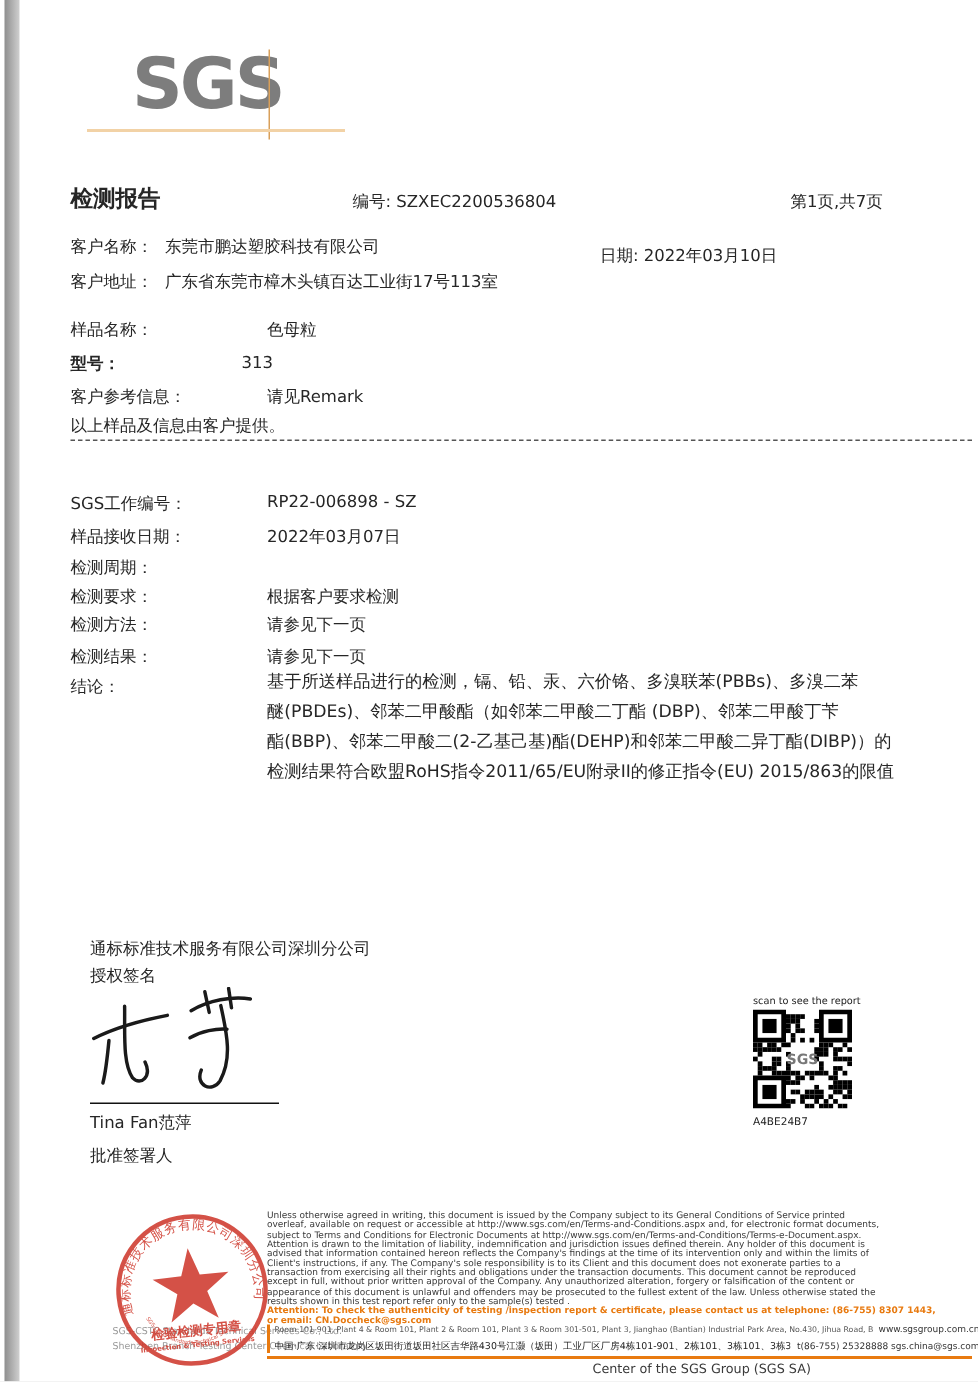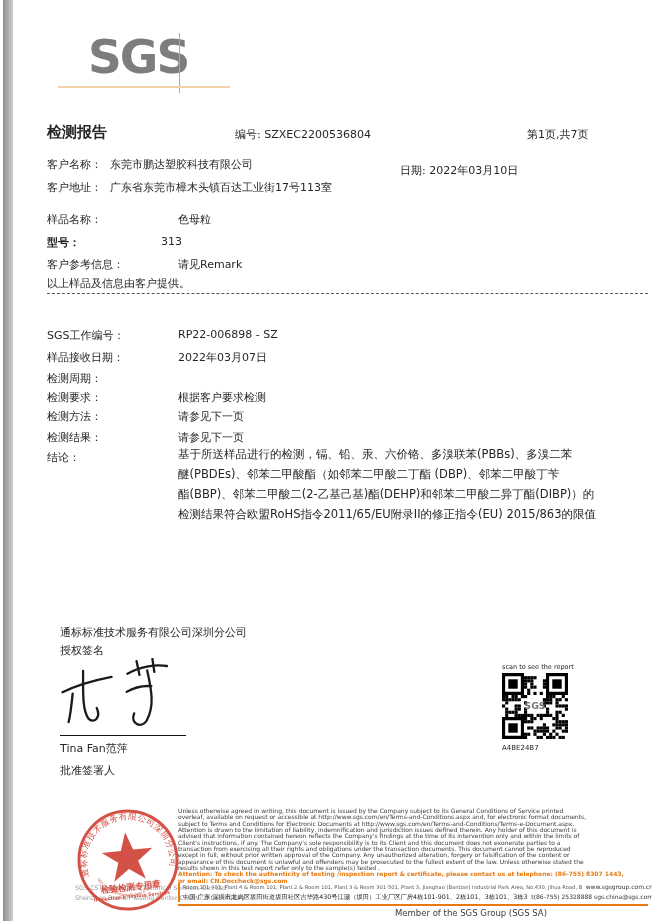--- a/index.html
+++ b/index.html
@@ -312,14 +312,14 @@
       <span class="addr-eng">Room 101-901, Plant 4 &amp; Room 101, Plant 2 &amp; Room 101, Plant 3 &amp; Room 301-501, Plant 3, Jianghao (Bantian) Industrial Park Area, No.430, Jihua Road, Bantian Community, Bantian Street, Longgang District, Shenzhen, Guangdong, China 518129</span>
       <span class="addr-right">www.sgsgroup.com.cn</span>
     </div>
     <div class="addr-row">
       <span class="addr-cn">中国·广东·深圳市龙岗区坂田街道坂田社区吉华路430号江灏（坂田）工业厂区厂房4栋101-901、2栋101、3栋101、3栋301-501  邮编:518129</span>
       <span class="addr-right">t(86-755) 25328888    sgs.china@sgs.com</span>
     </div>
   </div>
 
   <div class="footer-orange-line"></div>
-  <div class="member">Member of the SGS Group (SGS SA)</div>
+  <div class="member">Center of the SGS Group (SGS SA)</div>
 </div>
 
 </body></html>

